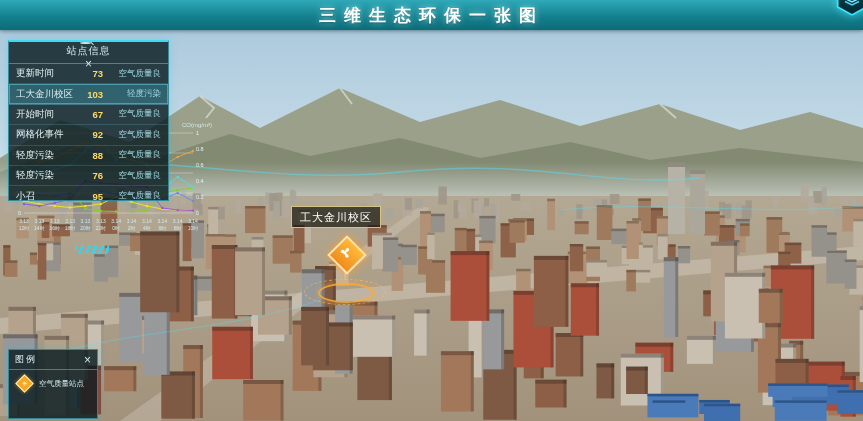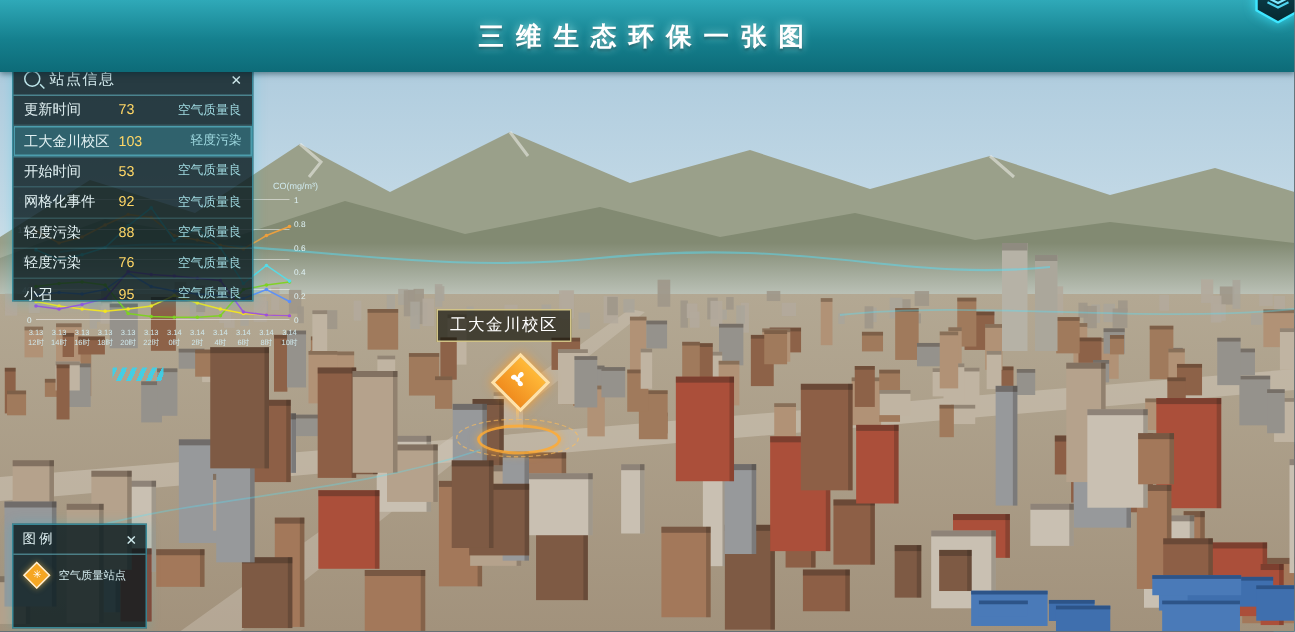--- a/index.html
+++ b/index.html
@@ -1,44 +1,44 @@
 <!DOCTYPE html>
 <html><head>
 <meta charset="utf-8">
 <style>
   html,body{margin:0;padding:0;background:#222;}
   .stage{position:relative;width:863px;height:421px;overflow:hidden;
          font-family:"Liberation Sans",sans-serif;background:#b9d2e2;user-select:none;}
   svg{display:block;}
 
   
-  .header-bar{position:absolute;left:0;top:0;width:863px;height:48px;z-index:6;
+  .header-bar{position:absolute;left:0;top:0;width:863px;height:30px;z-index:6;
     background:linear-gradient(180deg,#2fa9b8 0%,#15808e 55%,#0d6b78 100%);
     box-shadow:0 1px 4px rgba(0,40,50,.5);display:flex;align-items:center;justify-content:center;}
   .header-title{color:#fff;font-size:17px;font-weight:bold;letter-spacing:8px;
     text-shadow:0 0 6px rgba(180,255,255,.8),0 1px 2px rgba(0,60,70,.9);}
 
   
   .panel{position:absolute;background:rgba(8,27,32,.82);border:1px solid rgba(72,205,230,.55);
     box-shadow:0 0 8px rgba(0,200,230,.25);color:#d8eef1;}
   .close-x{color:#cfe9ec;font-size:12px;line-height:1;cursor:pointer;}
 
   
   .station-panel{left:8px;top:40px;width:159px;height:158px;z-index:5;border-top:2px solid #3fd9f2;}
   .sp-header{display:flex;align-items:center;height:21px;padding:0 7px;
-    border-bottom:1px solid rgba(120,220,235,.45);}
+    border-bottom:1px solid rgba(120,220,235,.45);flex-direction:column;}
   .search-icon{width:9px;height:9px;border:1.4px solid #bfe7ec;border-radius:50%;position:relative;margin-right:6px;}
   .search-icon::after{content:"";position:absolute;width:4px;height:1.4px;background:#bfe7ec;
     right:-4px;bottom:-1px;transform:rotate(45deg);}
   .sp-title{flex:1;font-size:10px;color:#d5ecef;letter-spacing:1px;}
   .sp-row{display:flex;align-items:center;height:19.4px;padding:0 7px;font-size:9.5px;
     border-bottom:1px solid rgba(110,200,215,.22);cursor:pointer;}
   .sp-row.selected{background:rgba(62,160,178,.38);box-shadow:inset 0 0 0 1px rgba(110,230,250,.45);}
   .sp-name{flex:1;color:#e2f1f3;white-space:nowrap;overflow:hidden;}
-  .sp-aqi{width:24px;text-align:left;color:#ffd766;margin-right:6px;}
+  .sp-aqi{width:24px;text-align:right;color:#ffd766;margin-right:6px;font-weight:bold;}
   .sp-status{width:52px;text-align:right;color:#9fd9e0;font-size:8.5px;white-space:nowrap;}
 
   
   .popup{left:372px;top:70px;width:219px;height:233px;z-index:7;border-radius:3px;
     background:rgba(6,27,32,.9);border:1px solid rgba(95,225,245,.85);
     box-shadow:0 0 10px rgba(40,220,250,.4),inset 0 0 18px rgba(20,90,100,.4);}
   .pp-header{display:flex;align-items:baseline;padding:7px 9px 2px 9px;}
   .pp-title{font-size:12px;font-weight:bold;color:#f2fbfc;margin-right:8px;white-space:nowrap;}
   .pp-update{flex:1;font-size:6.5px;color:#9cbcc2;white-space:nowrap;text-align:right;margin-right:8px;}
   .pp-aqi-row{display:flex;align-items:baseline;padding:1px 9px 3px 9px;border-bottom:1px solid rgba(110,215,230,.4);}
@@ -691,21 +691,21 @@
       <span class="sp-aqi">73</span>
       <span class="sp-status">空气质量良</span>
     </div>
     <div class="sp-row selected">
       <span class="sp-name">工大金川校区</span>
       <span class="sp-aqi">103</span>
       <span class="sp-status">轻度污染</span>
     </div>
     <div class="sp-row">
       <span class="sp-name">开始时间</span>
-      <span class="sp-aqi">53</span>
+      <span class="sp-aqi">67</span>
       <span class="sp-status">空气质量良</span>
     </div>
     <div class="sp-row">
       <span class="sp-name">网格化事件</span>
       <span class="sp-aqi">92</span>
       <span class="sp-status">空气质量良</span>
     </div>
     <div class="sp-row">
       <span class="sp-name">轻度污染</span>
       <span class="sp-aqi">88</span>

